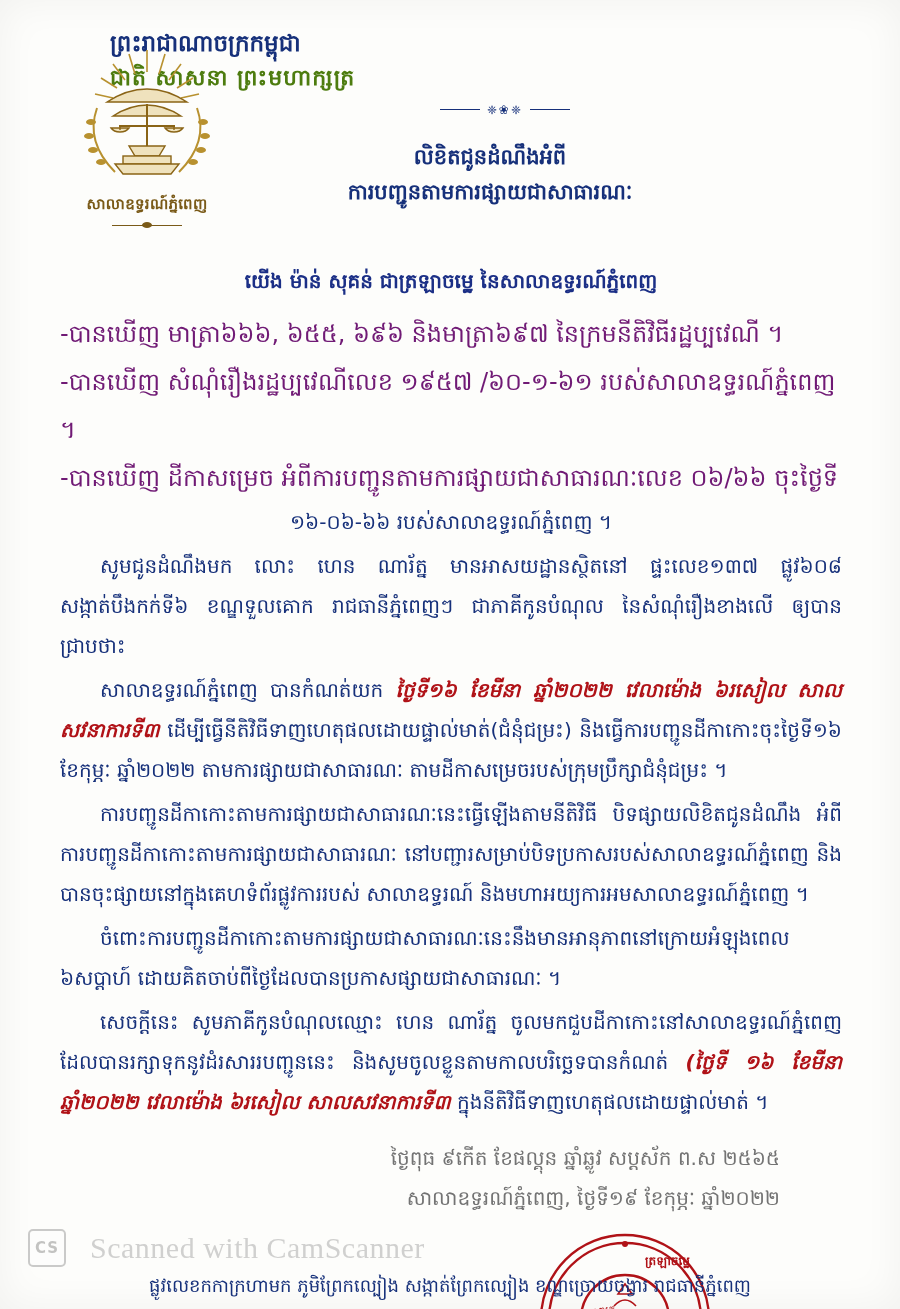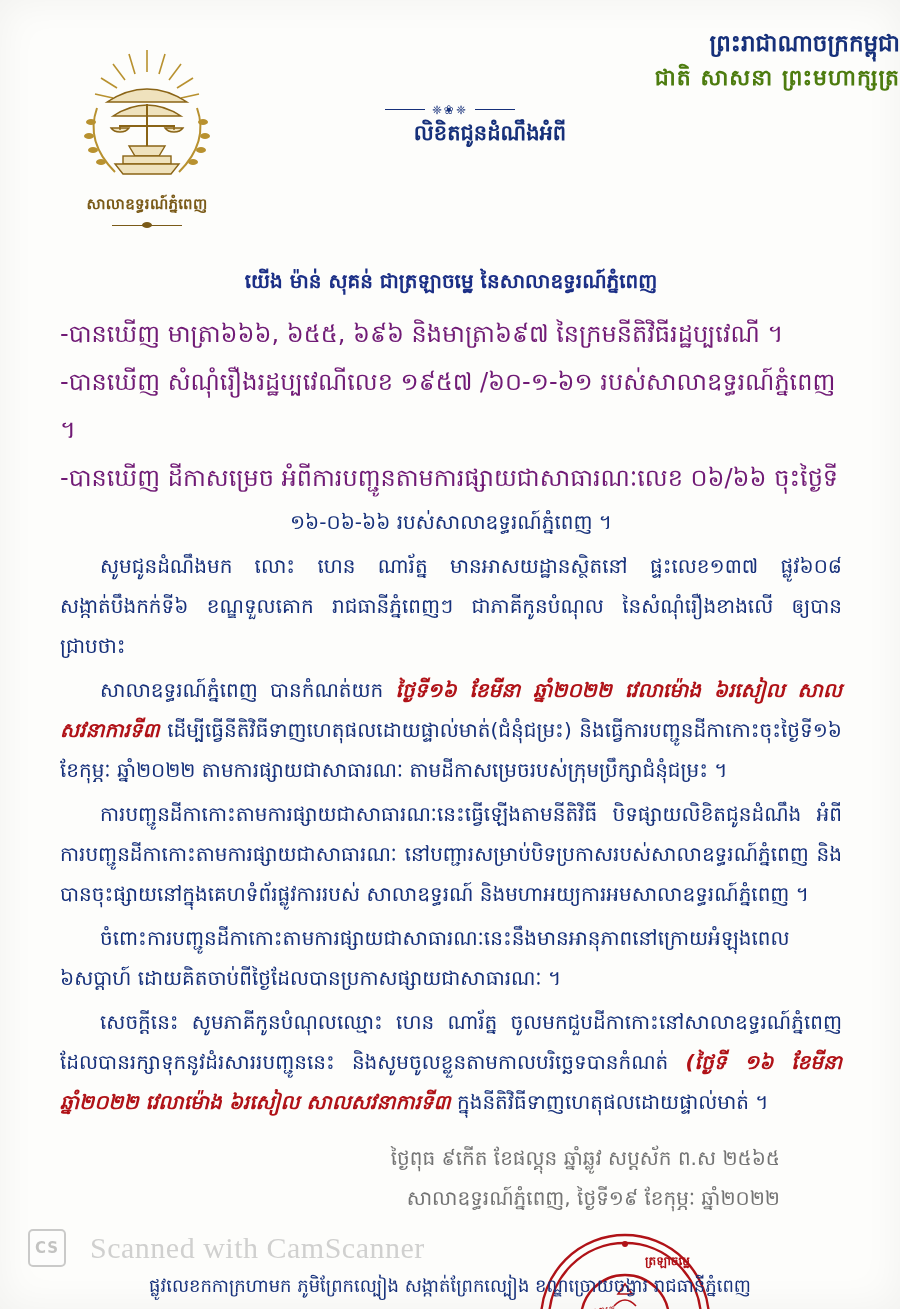--- a/index.html
+++ b/index.html
@@ -64,21 +64,22 @@
     position: absolute;
     left: 50%;
     top: 0;
     width: 10px; height: 6px;
     margin-left: -5px;
     background: #7a5a18;
     border-radius: 50%;
   }
 
   .nation {
-    text-align: right;
+    text-align: left;
+    padding-left: 110px;
   }
   .nation .line1 {
     font-size: 23px;
     font-weight: bold;
     color: #16307a;
     line-height: 1.5;
   }
   .nation .line2 {
     font-size: 22px;
     font-weight: bold;
@@ -108,20 +109,21 @@
     transform: translateX(-50%);
     font-size: 12px;
     color: #16307a;
     letter-spacing: 2px;
     line-height: 12px;
   }
 
   .doc-title {
     text-align: center;
     padding-left: 80px;
+    margin-top: 24px;
   }
   .doc-title .t1 {
     font-size: 21px;
     font-weight: bold;
     color: #16307a;
     line-height: 1.7;
   }
   .doc-title .t2 {
     font-size: 21px;
     font-weight: bold;
@@ -313,20 +315,21 @@
       <div class="line2">ជាតិ  សាសនា  ព្រះមហាក្សត្រ</div>
       <div class="divider">
         <span class="bar l"></span>
         <span class="dots">❈❀❈</span>
         <span class="bar r"></span>
       </div>
     </div>
 
     <div class="doc-title">
       <div class="t1">លិខិតជូនដំណឹងអំពី</div>
+      <div class="t2">ការបញ្ជូនតាមការផ្សាយជាសាធារណៈ</div>
     </div>
   </div>
 
   <div class="body">
 
     <div class="addressee">យើង ម៉ាន់ សុគន់ ជាត្រឡាចមេ្ឋ នៃសាលាឧទ្ធរណ៍ភ្នំពេញ</div>
 
     <div class="ref-list">
       <div class="ref-item">-បានឃើញ មាត្រា៦៦៦, ៦៥៥, ៦៩៦ និងមាត្រា៦៩៧ នៃក្រមនីតិវិធីរដ្ឋប្បវេណី ។</div>
       <div class="ref-item">-បានឃើញ សំណុំរឿងរដ្ឋប្បវេណីលេខ ១៩៥៧ /៦០-១-៦១ របស់សាលាឧទ្ធរណ៍ភ្នំពេញ ។</div>

